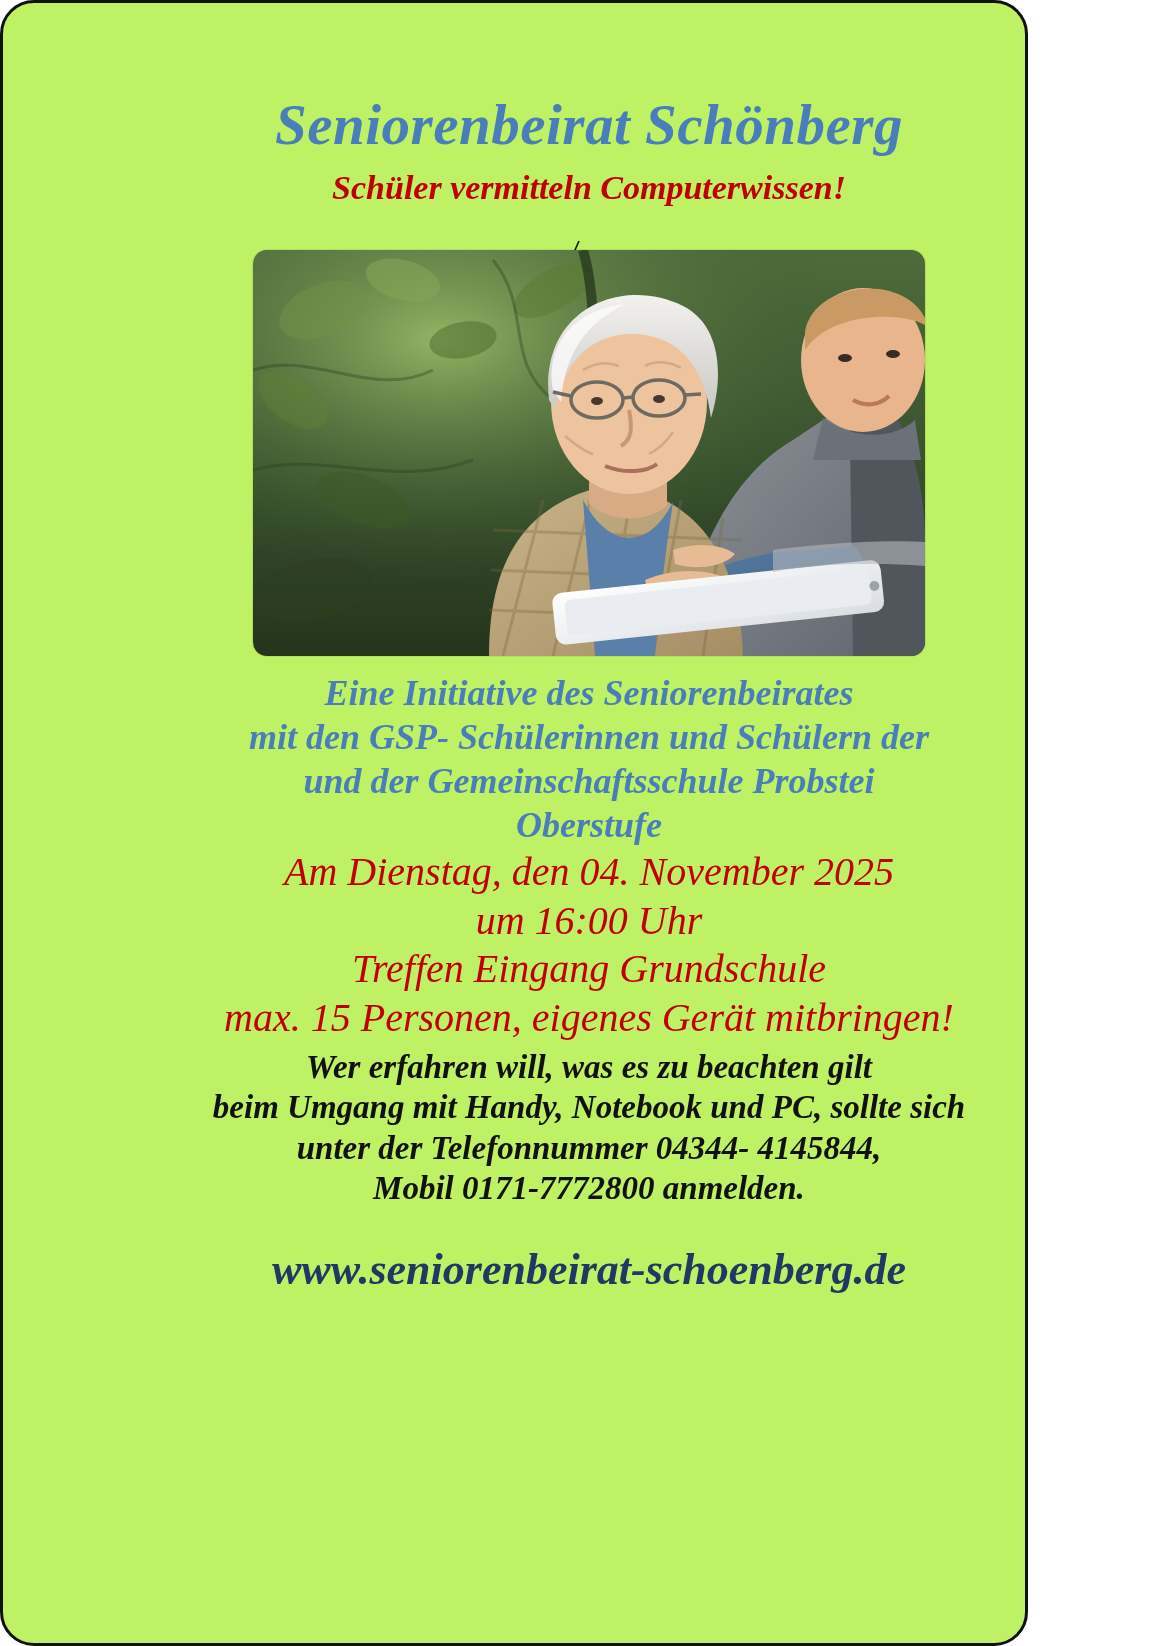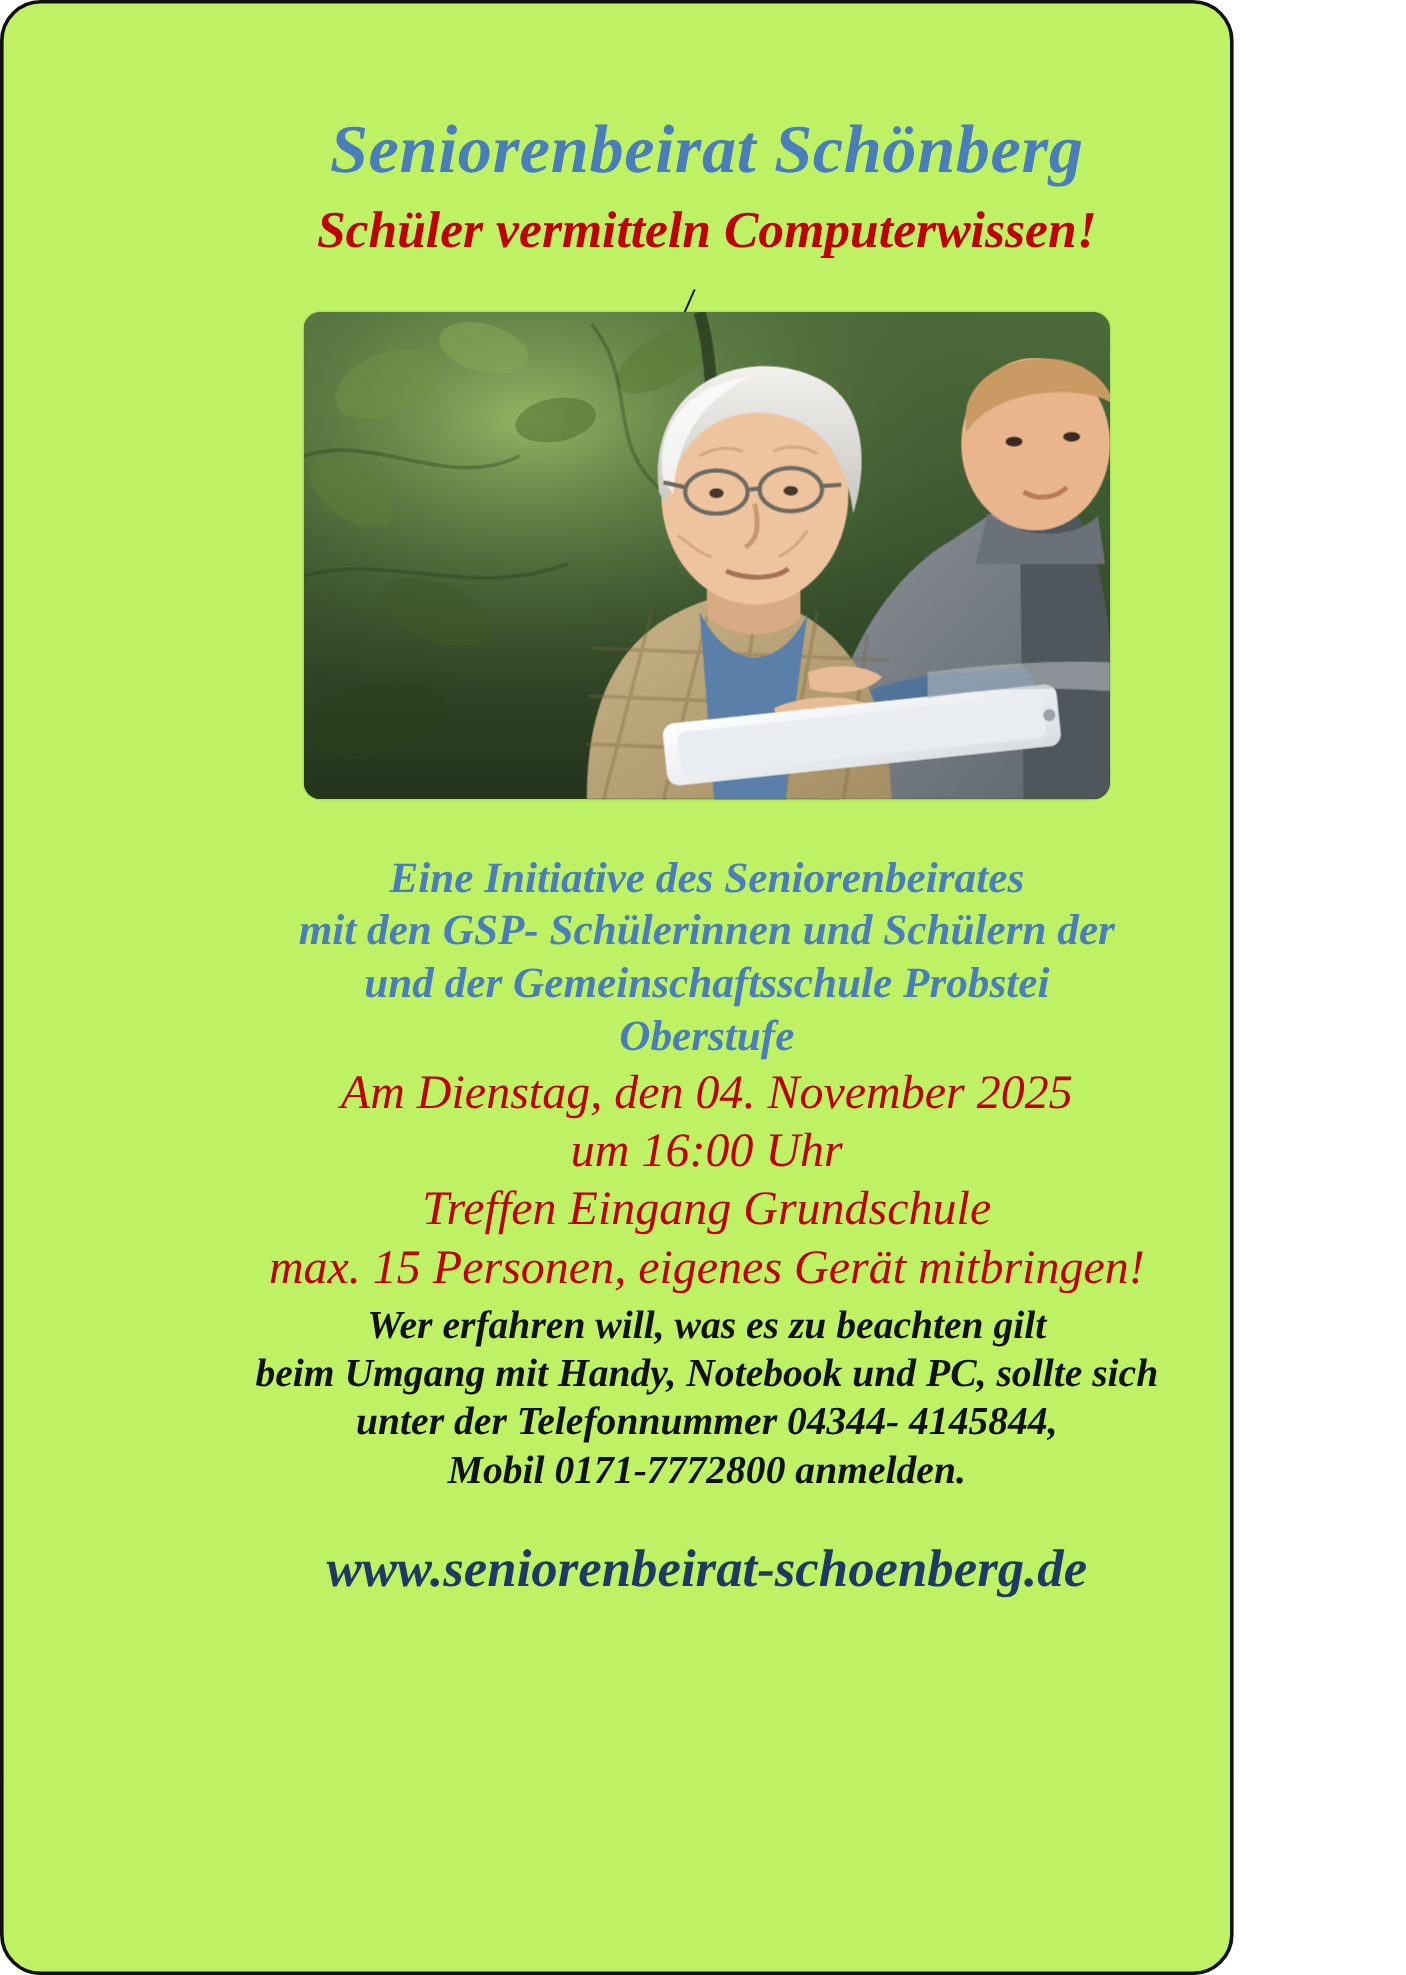--- a/index.html
+++ b/index.html
@@ -42,21 +42,21 @@
     font-weight: bold;
     font-style: italic;
     color: #4a7ebb;
     letter-spacing: 0.5px;
     line-height: 1.05;
     text-align: center;
   }
 
   .title-sub {
     margin-top: 14px;
-    font-size: 43px;
+    font-size: 34px;
     font-weight: bold;
     font-style: italic;
     color: #c00000;
     line-height: 1.1;
     text-align: left;
   }
 
   
   .pointer-line {
     position: absolute;
@@ -77,21 +77,21 @@
     box-shadow: 0 0 0 1px rgba(0,0,0,0.08);
   }
 
   .photo-wrap svg {
     display: block;
     width: 100%;
     height: 100%;
   }
 
   .body-text {
-    margin-top: 44px;
+    margin-top: 16px;
     width: 1000px;
     text-align: center;
   }
 
   .line {
     line-height: 1.22;
   }
 
   .blue {
     color: #4a7ebb;

